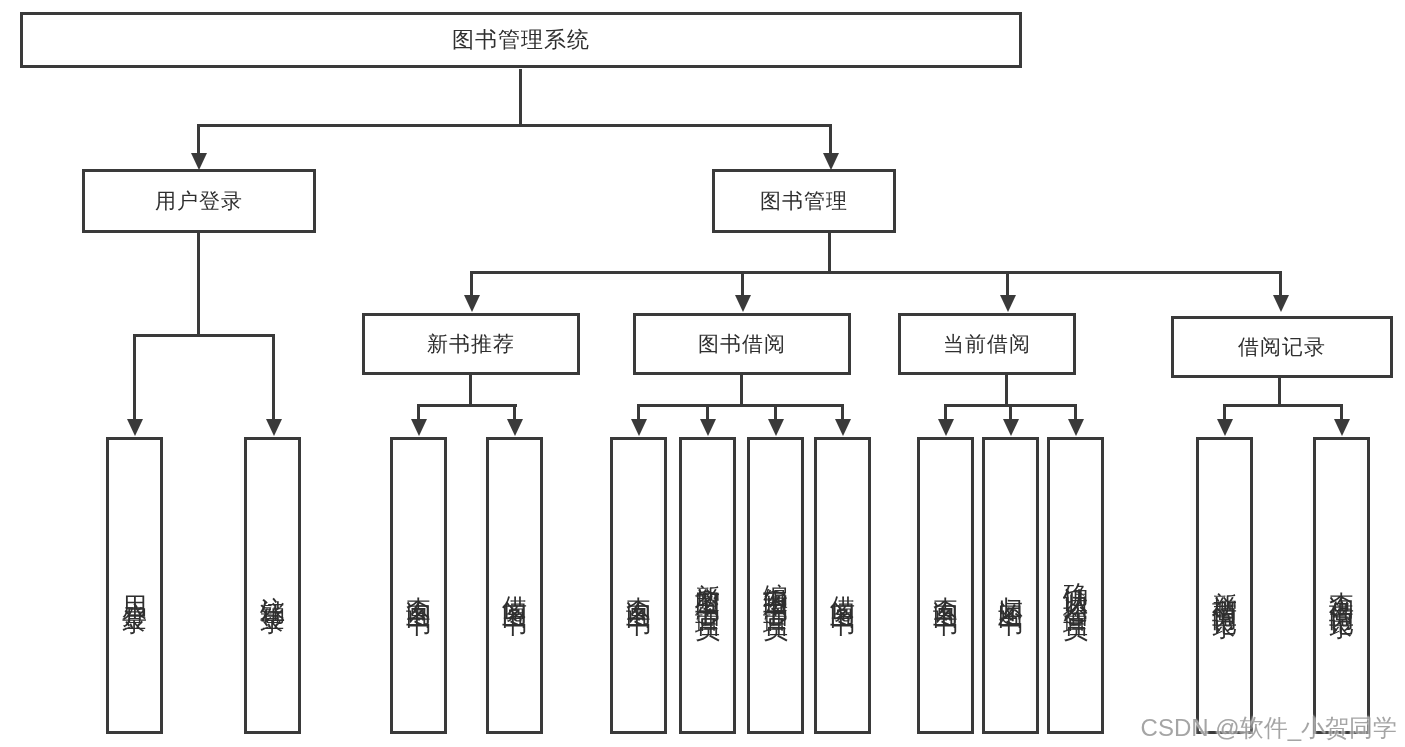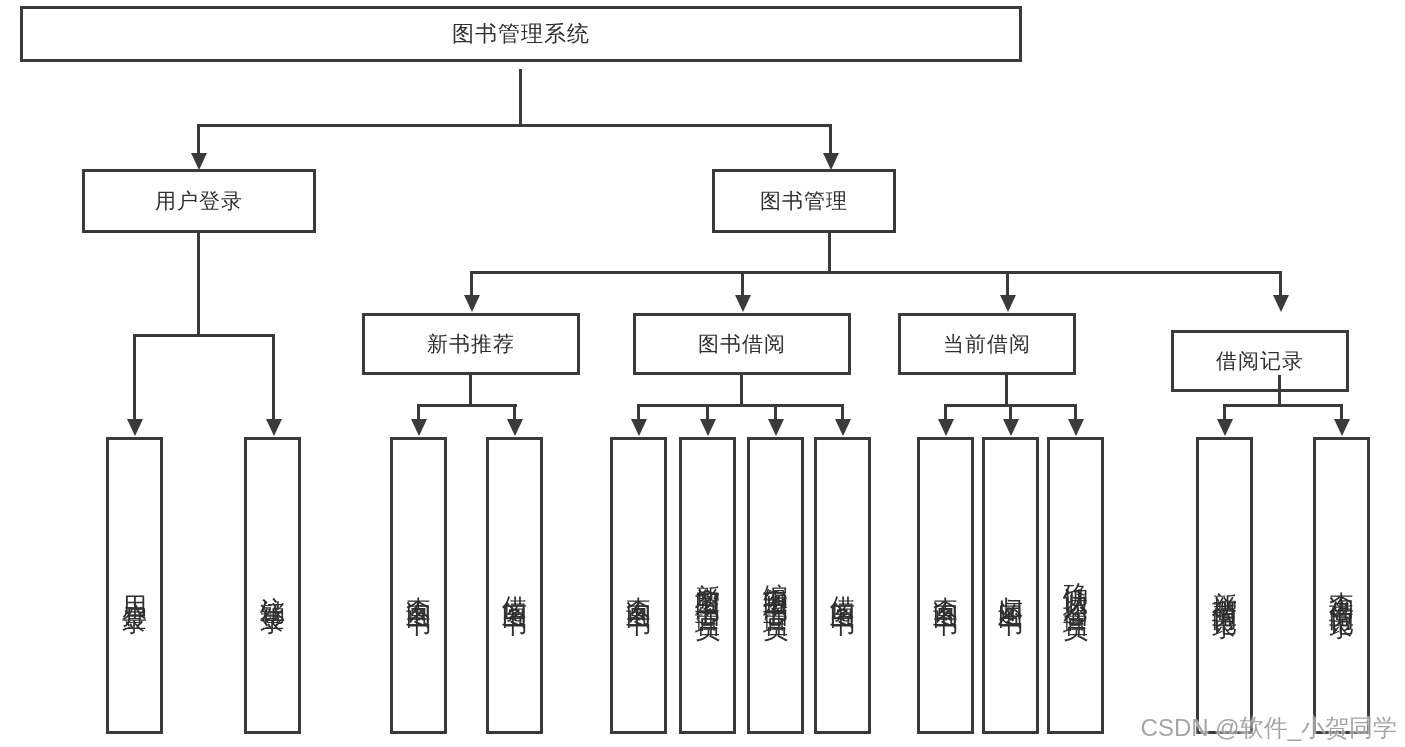--- a/index.html
+++ b/index.html
@@ -53,21 +53,21 @@
     color: rgba(140,140,140,0.78);
     text-shadow: 1px 1px 2px rgba(255,255,255,0.9), -1px -1px 2px rgba(255,255,255,0.9);
     white-space: nowrap;
   }
 </style>
 </head>
 <body>
 
 <div class="canvas">
 
-  <div class="box box-root" style="left:20px;top:6px;width:1002px;height:56px;">图书管理系统</div>
+  <div class="box box-root" style="left:20px;top:12px;width:1002px;height:56px;">图书管理系统</div>
 
   <div class="vl" style="left:519px;top:69px;height:56px;"></div>
   <div class="hl" style="left:197px;top:124px;width:635px;"></div>
   <div class="ar" style="left:197px;top:124px;height:29px;"></div>
   <div class="ar" style="left:829px;top:124px;height:29px;"></div>
 
   <div class="box box-h" style="left:82px;top:169px;width:234px;height:64px;">用户登录</div>
   <div class="box box-h" style="left:712px;top:169px;width:184px;height:64px;">图书管理</div>
 
   <div class="vl" style="left:197px;top:232px;height:104px;"></div>
@@ -78,21 +78,21 @@
   <div class="vl" style="left:828px;top:232px;height:41px;"></div>
   <div class="hl" style="left:470px;top:271px;width:811px;"></div>
   <div class="ar" style="left:470px;top:271px;height:24px;"></div>
   <div class="ar" style="left:741px;top:271px;height:24px;"></div>
   <div class="ar" style="left:1006px;top:271px;height:24px;"></div>
   <div class="ar" style="left:1279px;top:271px;height:24px;"></div>
 
   <div class="box box-h" style="left:362px;top:313px;width:218px;height:62px;">新书推荐</div>
   <div class="box box-h" style="left:633px;top:313px;width:218px;height:62px;">图书借阅</div>
   <div class="box box-h" style="left:898px;top:313px;width:178px;height:62px;">当前借阅</div>
-  <div class="box box-h" style="left:1171px;top:330px;width:178px;height:62px;">借阅记录</div>
+  <div class="box box-h" style="left:1171px;top:316px;width:222px;height:62px;">借阅记录</div>
 
   <div class="vl" style="left:469px;top:375px;height:31px;"></div>
   <div class="hl" style="left:417px;top:404px;width:100px;"></div>
   <div class="ar" style="left:417px;top:404px;height:15px;"></div>
   <div class="ar" style="left:513px;top:404px;height:15px;"></div>
 
   <div class="vl" style="left:740px;top:375px;height:31px;"></div>
   <div class="hl" style="left:637px;top:404px;width:207px;"></div>
   <div class="ar" style="left:637px;top:404px;height:15px;"></div>
   <div class="ar" style="left:706px;top:404px;height:15px;"></div>

